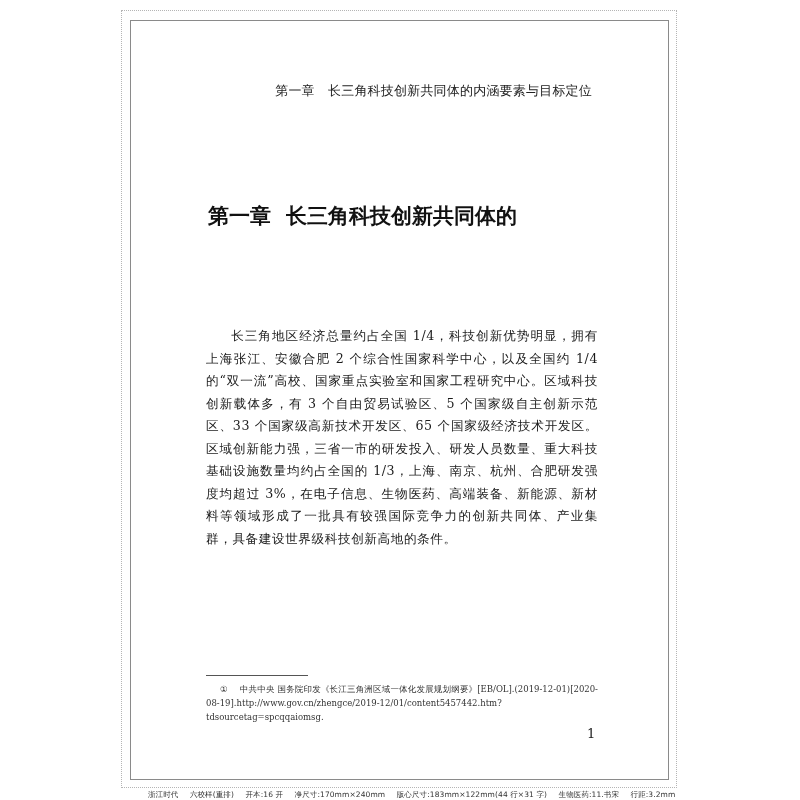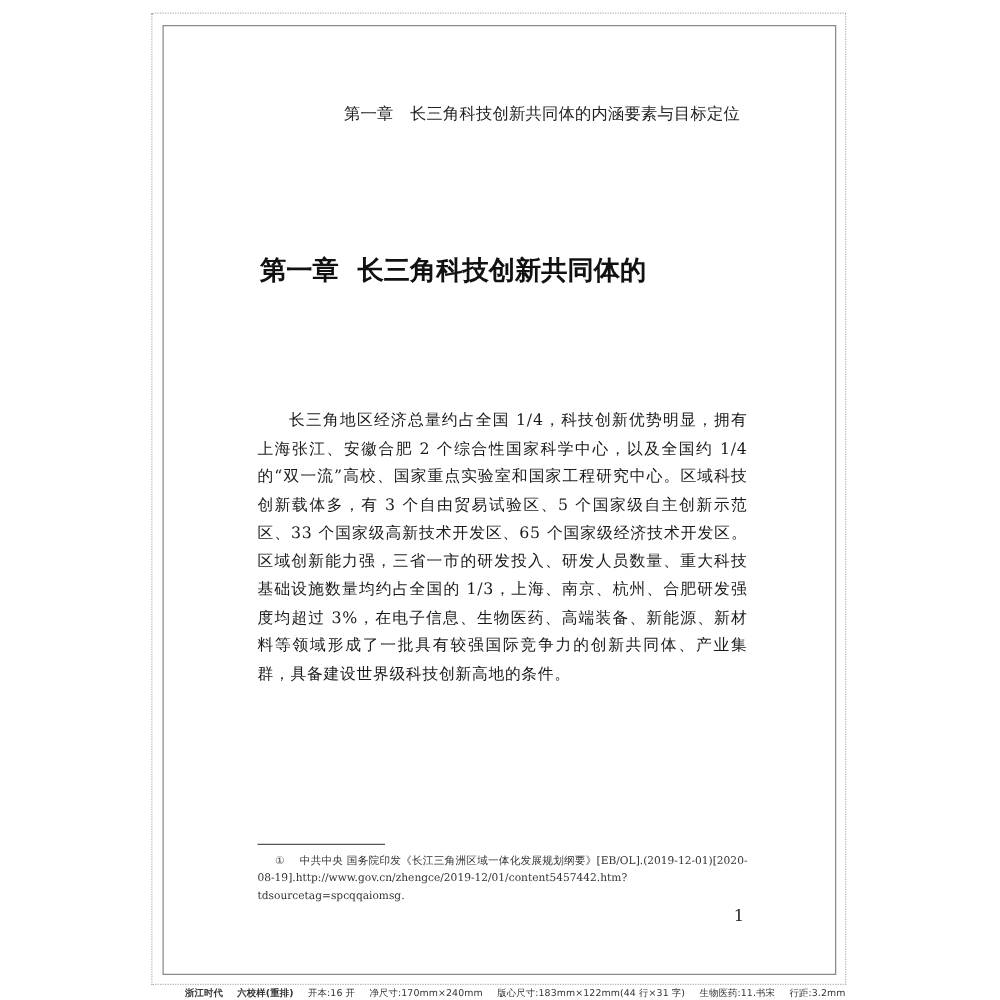--- a/index.html
+++ b/index.html
@@ -112,21 +112,21 @@
     font-family: "DejaVu Sans", "Liberation Sans", sans-serif;
     font-size: 7.5px;
     color: #333;
     white-space: nowrap;
     letter-spacing: 0.1px;
   }
   .print-info span {
     margin-right: 9px;
   }
   .print-info b {
-    font-weight: bold;
+    font-weight: normal;
   }
   sup {
     font-size: 7px;
     line-height: 0;
   }
 </style>
 </head>
 <body>
 
 <div class="outer-frame"></div>

